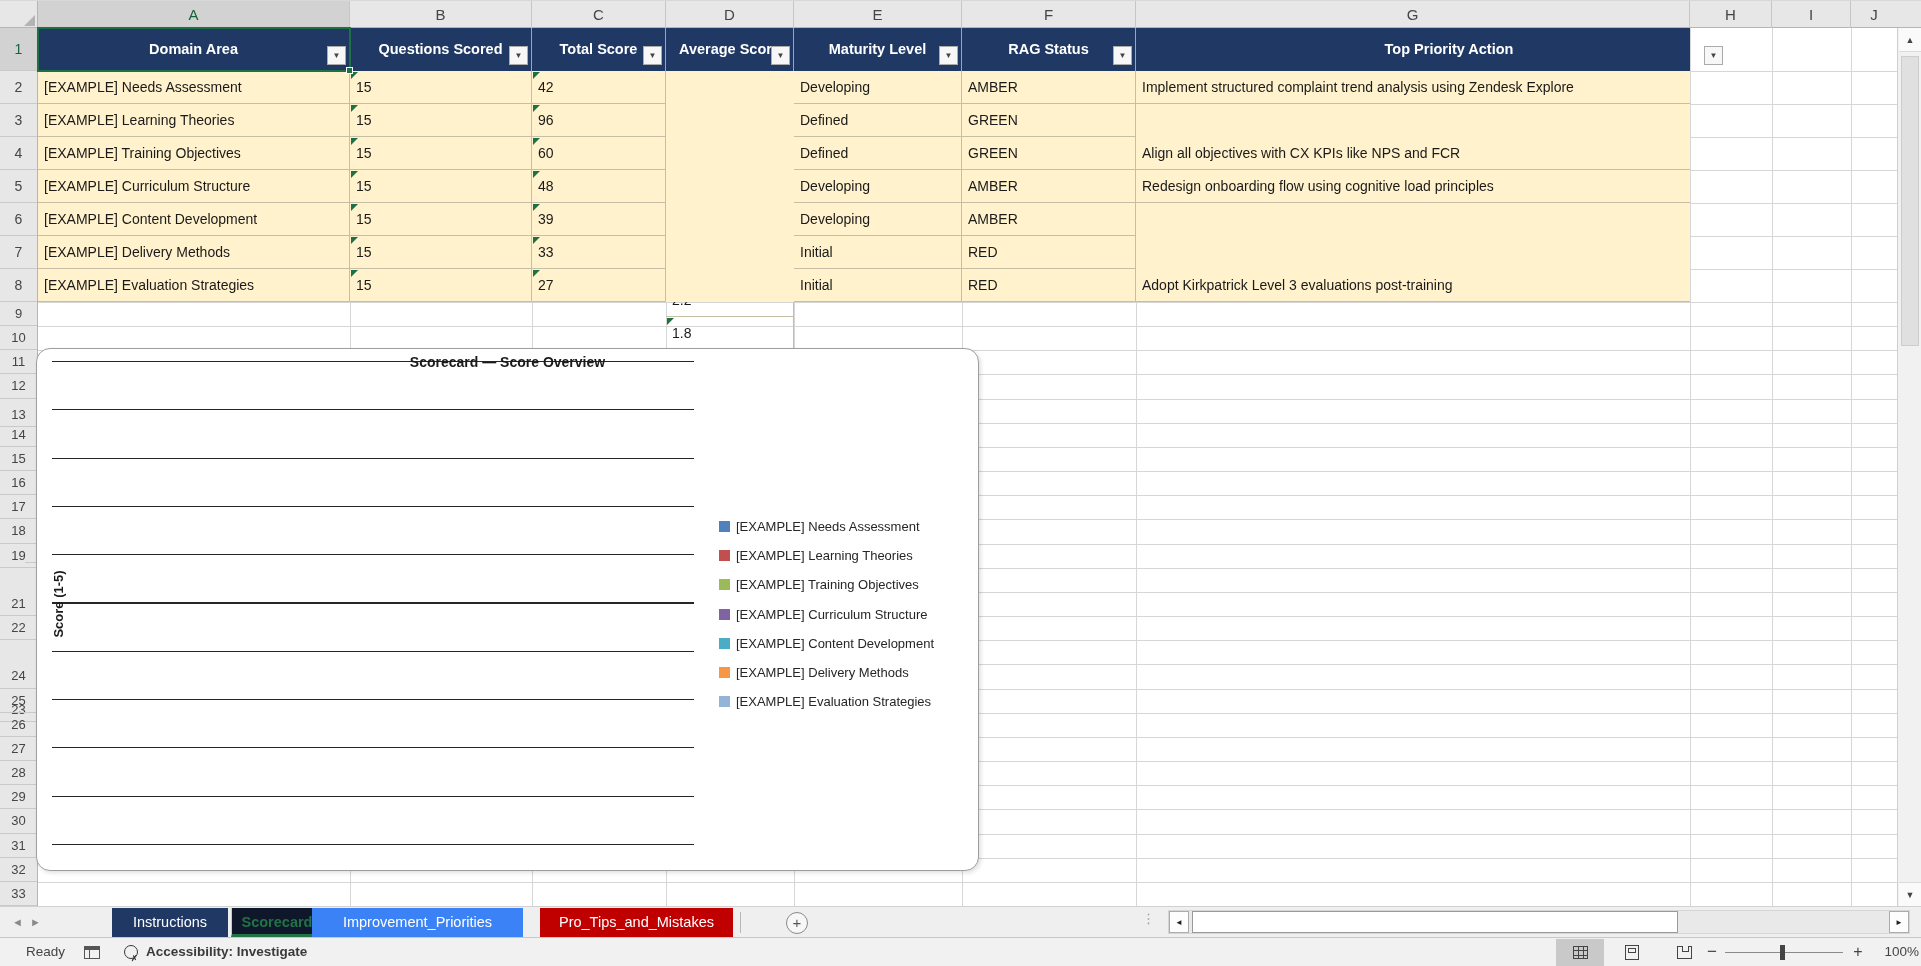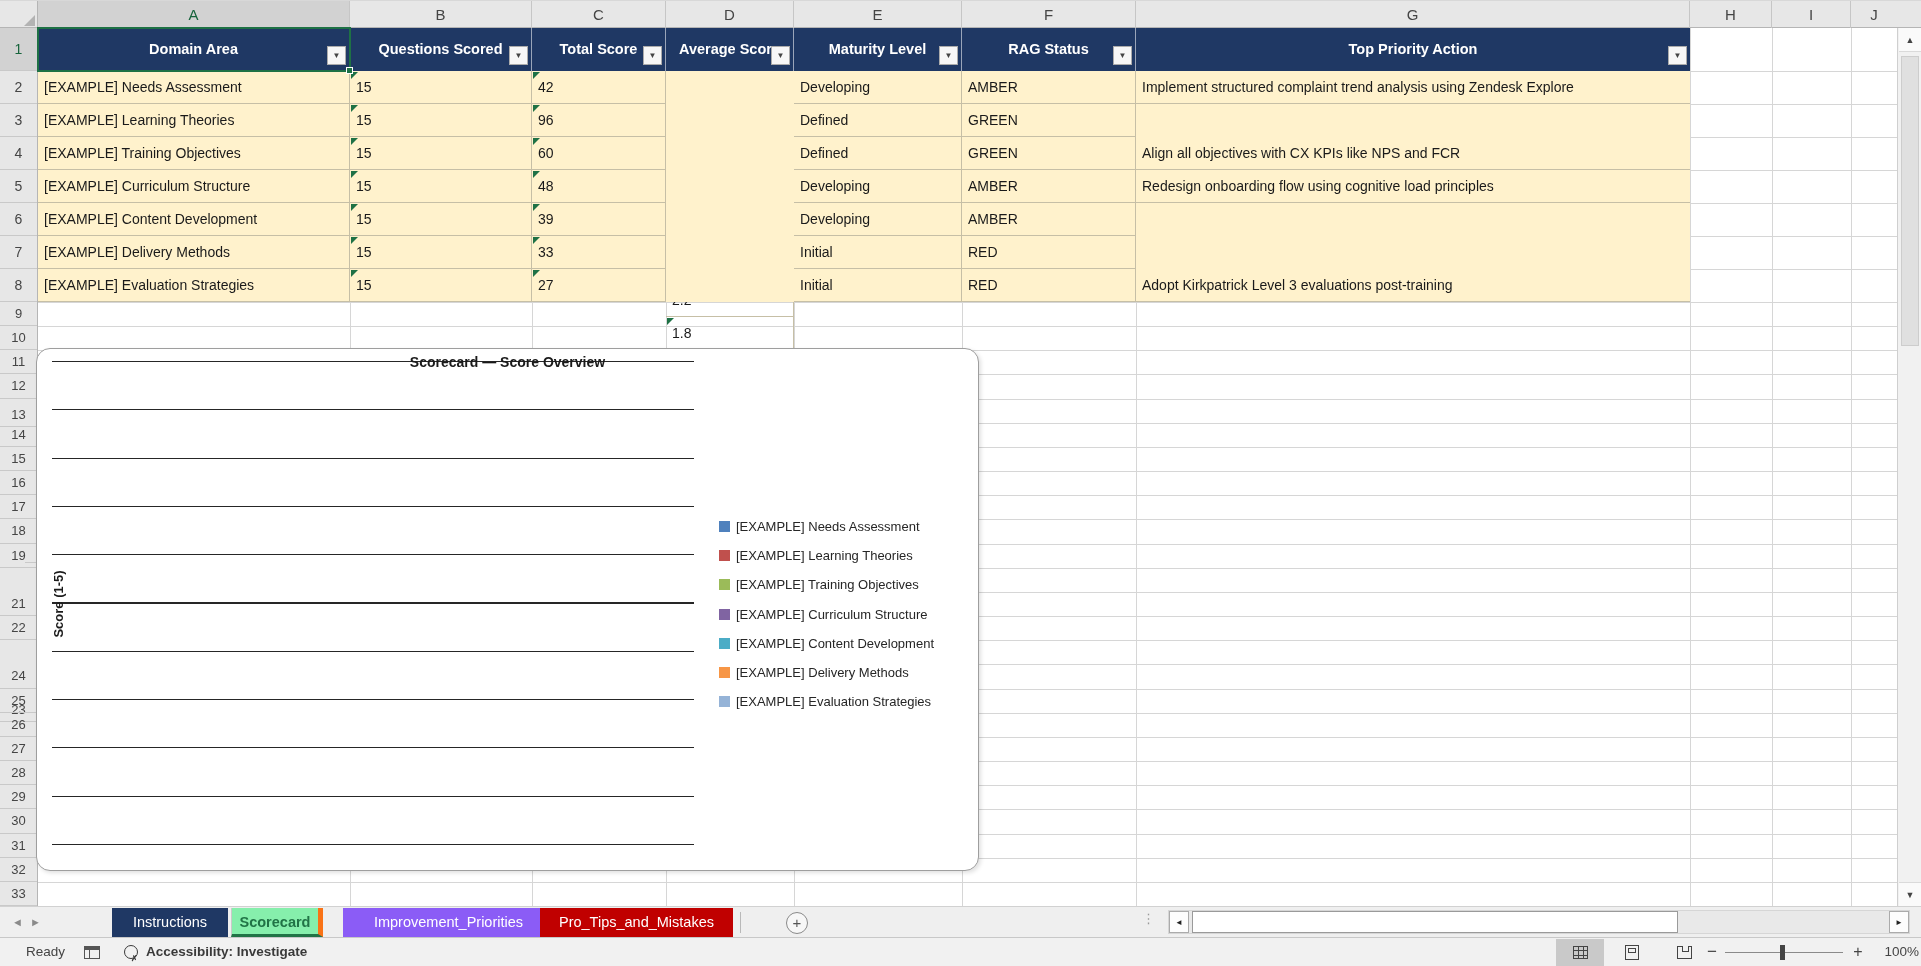--- a/index.html
+++ b/index.html
@@ -43,21 +43,21 @@
     line-height:17px; text-align:center; }
   .t-row { position:absolute; left:38px; width:1652px; height:33px; background:#FFF2CC; }
   .t-cell { position:absolute; top:0; height:33px; line-height:32px; font-size:14px;
     color:#1a1a1a; padding-left:6px; border-right:1px solid #C6BFA6;
     border-bottom:1px solid #C6BFA6; white-space:nowrap; overflow:hidden; }
   .c-a{left:0;width:312px;} .c-b{left:312px;width:182px;} .c-c{left:494px;width:134px;}
   .c-d{left:628px;width:128px;margin-top:48px;} .c-e{left:756px;width:168px;} .c-f{left:924px;width:174px;}
   .c-g{left:1098px;width:554px;border-right:none;}
   .ha{left:0;width:312px;} .hb{left:312px;width:182px;} .hc{left:494px;width:134px;}
   .hd{left:628px;width:128px;} .he{left:756px;width:168px;} .hf{left:924px;width:174px;}
-  .hg{left:1098px;width:554px;border-right:none;}
+  .hg{left:1134px;width:554px;border-right:none;}
   .tri { position:absolute; left:1px; top:1px; width:0; height:0;
     border-top:7px solid #1E7145; border-right:7px solid transparent; }
 
   
   .sel-box { position:absolute; left:37px; top:27px; width:314px; height:45px;
     border:2px solid #1E7145; pointer-events:none; }
   .sel-handle { position:absolute; right:-4px; bottom:-4px; width:7px; height:7px;
     background:#1E7145; border:1px solid #fff; }
 
   
@@ -73,22 +73,22 @@
   .lg-item { position:absolute; left:682px; height:15px; white-space:nowrap; }
   .lg-swatch { display:inline-block; width:11px; height:11px; margin-right:6px; vertical-align:-1px; }
   .lg-label { font-size:13px; color:#262626; }
 
   
   .tab-strip { position:absolute; left:0; top:906px; width:1921px; height:31px;
     background:#EFEFEF; border-top:1px solid #D1D1D1; }
   .tab-nav { position:absolute; top:9px; font-size:11px; color:#8A8A8A; }
   .sheet-tab { position:absolute; top:1px; height:29px; line-height:29px; text-align:center;
     color:#fff; font-size:14.5px; cursor:default; }
-  .sheet-tab.active { background:#86efac; color:#217346; font-weight:bold;
-    border-bottom:3px solid #217346; border-left:1px solid #C9C9C9; border-right:5px solid #f97316; }
+  .sheet-tab.active { background:#0f172a; color:#217346; font-weight:bold;
+    border-bottom:3px solid #217346; border-left:1px solid #C9C9C9; border-right:1px solid #f97316; }
   .tab-sep { position:absolute; top:5px; width:1px; height:21px; background:#B9B9B9; }
   .add-sheet { position:absolute; left:786px; top:5px; width:22px; height:22px;
     border:1px solid #8A8A8A; border-radius:50%; text-align:center; line-height:20px;
     font-size:15px; color:#555; background:#F7F7F7; }
   .hs-dots { position:absolute; left:1142px; top:4px; color:#999; font-size:13px; letter-spacing:0; }
   .hs-track { position:absolute; left:1168px; top:3px; width:742px; height:24px;
     background:#E9E9E9; border:1px solid #D6D6D6; }
   .hs-btn { position:absolute; top:0; width:20px; height:22px; background:#FDFDFD;
     border:1px solid #ABABAB; color:#222; font-size:8px; text-align:center; line-height:21px; }
   .hs-thumb { position:absolute; left:23px; top:0; width:486px; height:22px;
@@ -367,21 +367,21 @@
         <span class="lg-swatch" style="background: rgb(149, 179, 215);"></span><span class="lg-label">[EXAMPLE] Evaluation Strategies</span>
       </div>
 
   </div>
 
   <div class="tab-strip">
     <span class="tab-nav" style="left:12px">◄</span>
     <span class="tab-nav" style="left:30px">►</span>
     <div class="sheet-tab" style="left: 112px; width: 116px; background: rgb(31, 56, 100);">Instructions</div>
     <div class="sheet-tab active" style="left: 231px; width: 92px; border-bottom-color: rgb(33, 115, 70);">Scorecard</div>
-    <div class="sheet-tab" style="left: 343px; width: 211px; background: #8b5cf6;">Improvement_Priorities</div>
+    <div class="sheet-tab" style="left: 312px; width: 211px; background: #3b82f6;">Improvement_Priorities</div>
     <div class="sheet-tab" style="left: 540px; width: 193px; background: rgb(192, 0, 0);">Pro_Tips_and_Mistakes</div>
     <div class="tab-sep" style="left:740px"></div>
     <div class="add-sheet">+</div>
     <div class="hs-dots">⋮</div>
     <div class="hs-track">
       <div class="hs-btn" style="left:0">◄</div>
       <div class="hs-thumb"></div>
       <div class="hs-btn" style="right:0">►</div>
     </div>
   </div>

